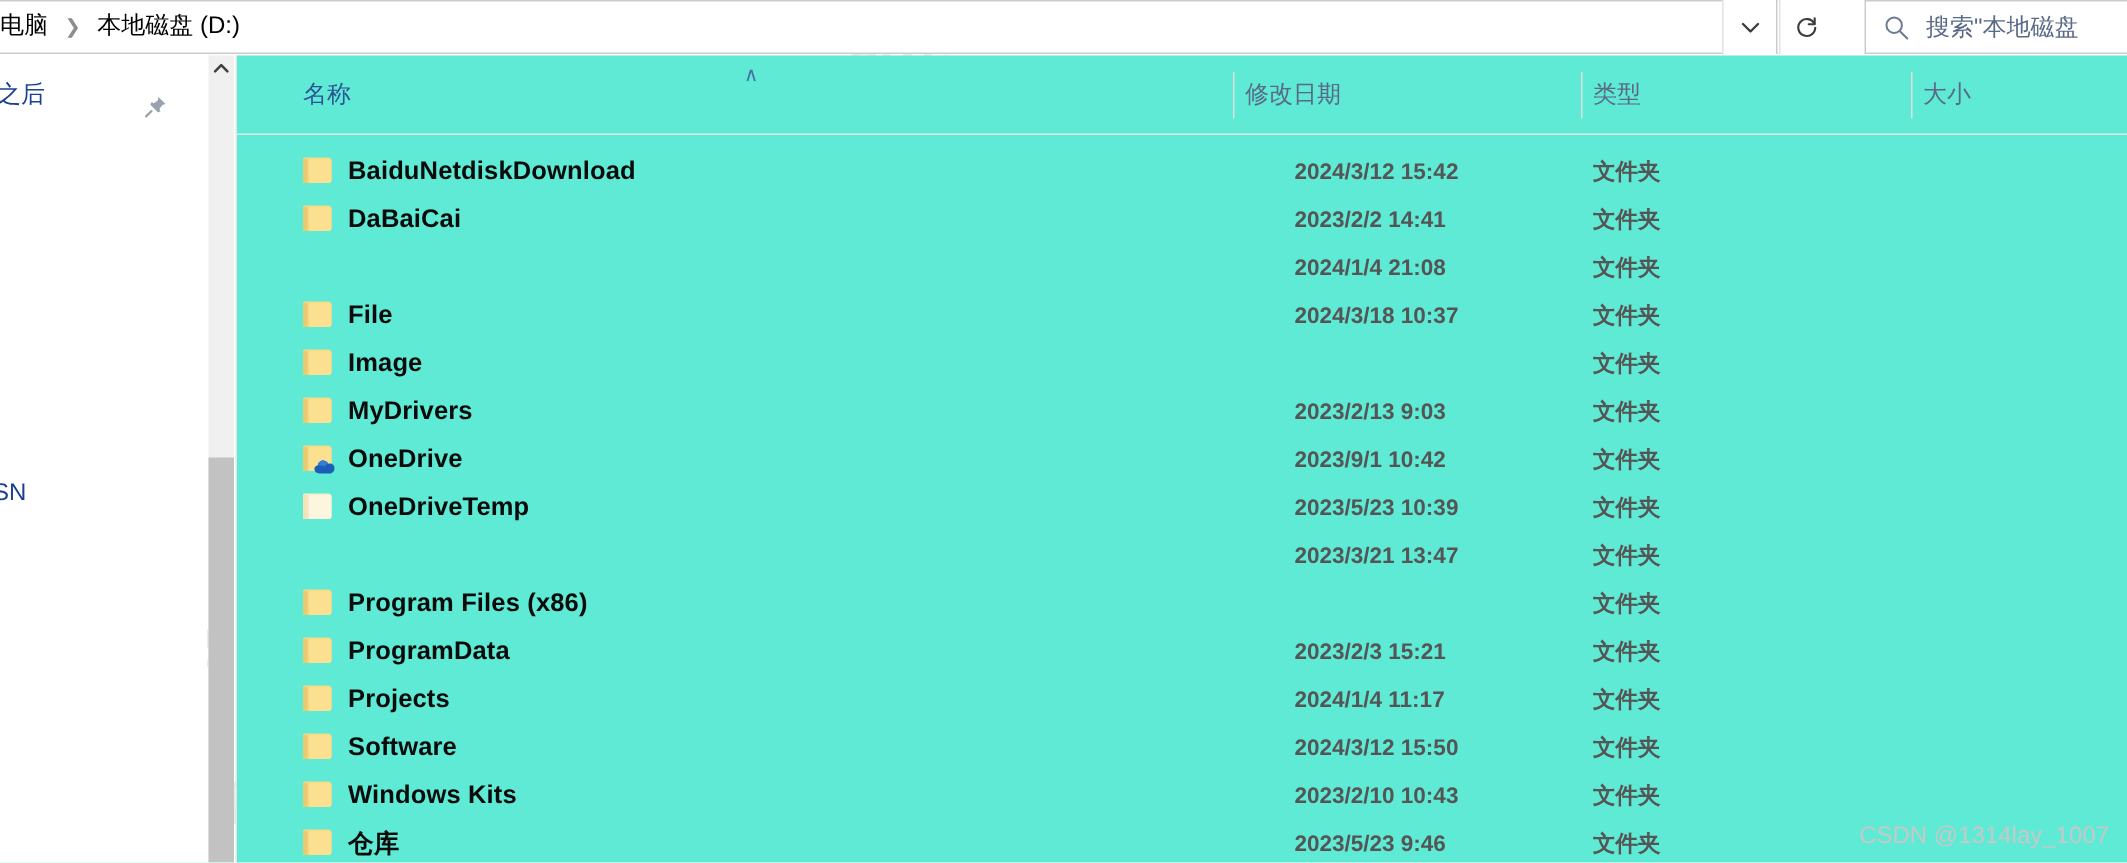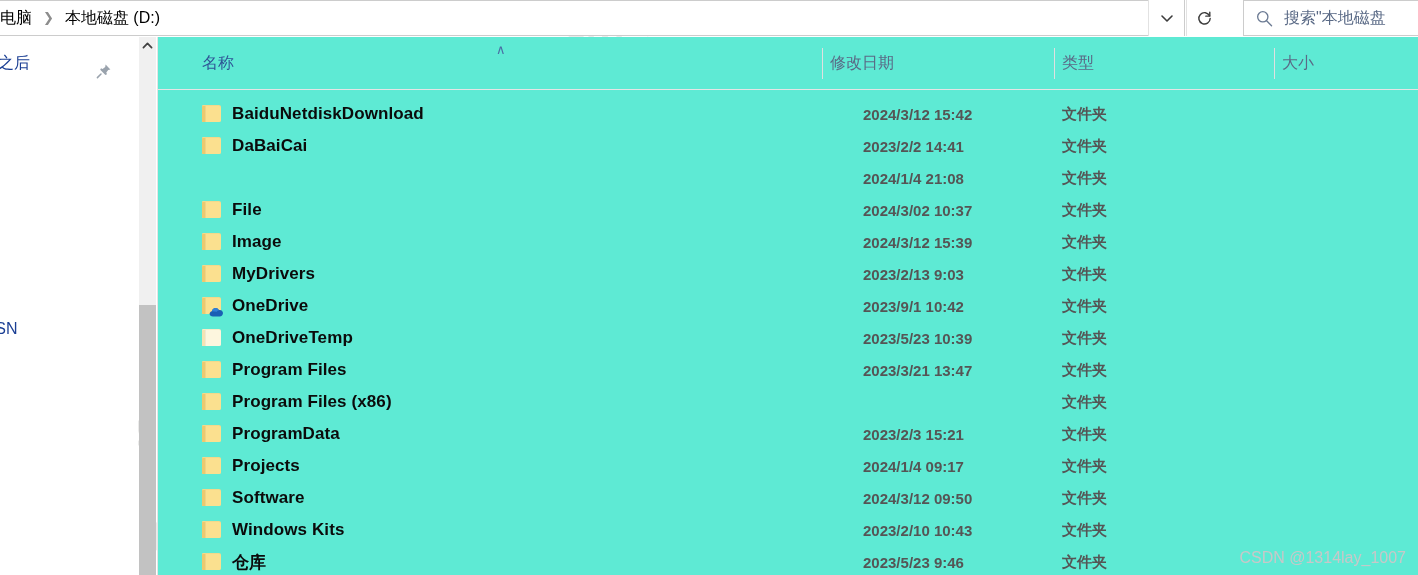--- a/index.html
+++ b/index.html
@@ -443,40 +443,37 @@
       <div class="row">
         <div class="cell c-name">
           <span class="ficon">
             <span class="back"></span>
             <span class="spine"></span>
             <span class="front"></span>
           </span>
           <span class="name-text">File</span>
         </div>
         <div class="cell c-date">
-          <span class="meta-text">2024/3/02 10:37</span>
+          <span class="meta-text">2024/3/18 10:37</span>
         </div>
         <div class="cell c-type">
           <span class="meta-text">文件夹</span>
         </div>
         <div class="cell c-size">
           <span class="meta-text"></span>
         </div>
       </div>
       <div class="row">
         <div class="cell c-name">
           <span class="ficon">
             <span class="back"></span>
             <span class="spine"></span>
             <span class="front"></span>
           </span>
           <span class="name-text">Image</span>
-        </div>
-        <div class="cell c-date">
-          <span class="meta-text">2024/3/12 15:39</span>
         </div>
         <div class="cell c-type">
           <span class="meta-text">文件夹</span>
         </div>
         <div class="cell c-size">
           <span class="meta-text"></span>
         </div>
       </div>
       <div class="row">
         <div class="cell c-name">
@@ -533,28 +530,20 @@
           <span class="meta-text">2023/5/23 10:39</span>
         </div>
         <div class="cell c-type">
           <span class="meta-text">文件夹</span>
         </div>
         <div class="cell c-size">
           <span class="meta-text"></span>
         </div>
       </div>
       <div class="row">
-        <div class="cell c-name">
-          <span class="ficon">
-            <span class="back"></span>
-            <span class="spine"></span>
-            <span class="front"></span>
-          </span>
-          <span class="name-text">Program Files</span>
-        </div>
         <div class="cell c-date">
           <span class="meta-text">2023/3/21 13:47</span>
         </div>
         <div class="cell c-type">
           <span class="meta-text">文件夹</span>
         </div>
         <div class="cell c-size">
           <span class="meta-text"></span>
         </div>
       </div>
@@ -596,40 +585,40 @@
       <div class="row">
         <div class="cell c-name">
           <span class="ficon">
             <span class="back"></span>
             <span class="spine"></span>
             <span class="front"></span>
           </span>
           <span class="name-text">Projects</span>
         </div>
         <div class="cell c-date">
-          <span class="meta-text">2024/1/4 09:17</span>
+          <span class="meta-text">2024/1/4 11:17</span>
         </div>
         <div class="cell c-type">
           <span class="meta-text">文件夹</span>
         </div>
         <div class="cell c-size">
           <span class="meta-text"></span>
         </div>
       </div>
       <div class="row">
         <div class="cell c-name">
           <span class="ficon">
             <span class="back"></span>
             <span class="spine"></span>
             <span class="front"></span>
           </span>
           <span class="name-text">Software</span>
         </div>
         <div class="cell c-date">
-          <span class="meta-text">2024/3/12 09:50</span>
+          <span class="meta-text">2024/3/12 15:50</span>
         </div>
         <div class="cell c-type">
           <span class="meta-text">文件夹</span>
         </div>
         <div class="cell c-size">
           <span class="meta-text"></span>
         </div>
       </div>
       <div class="row">
         <div class="cell c-name">

